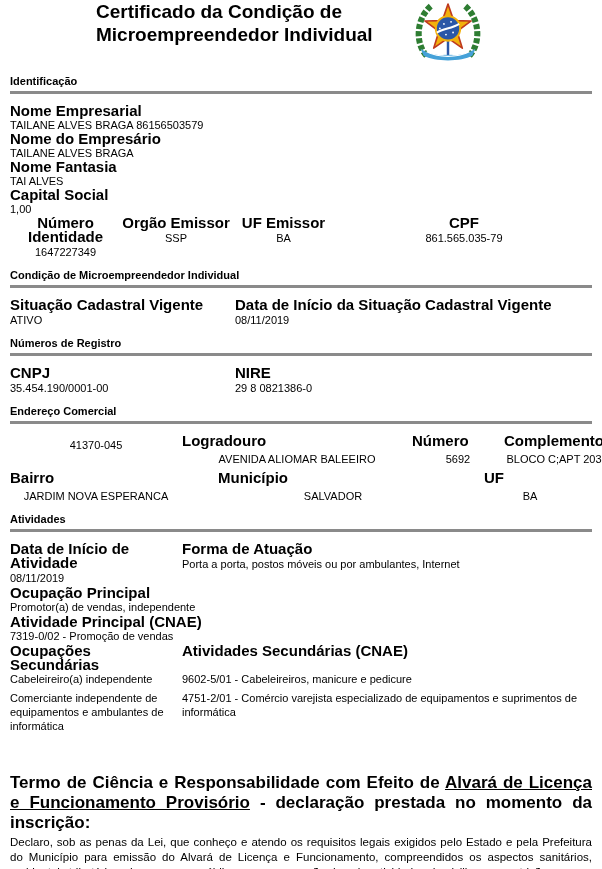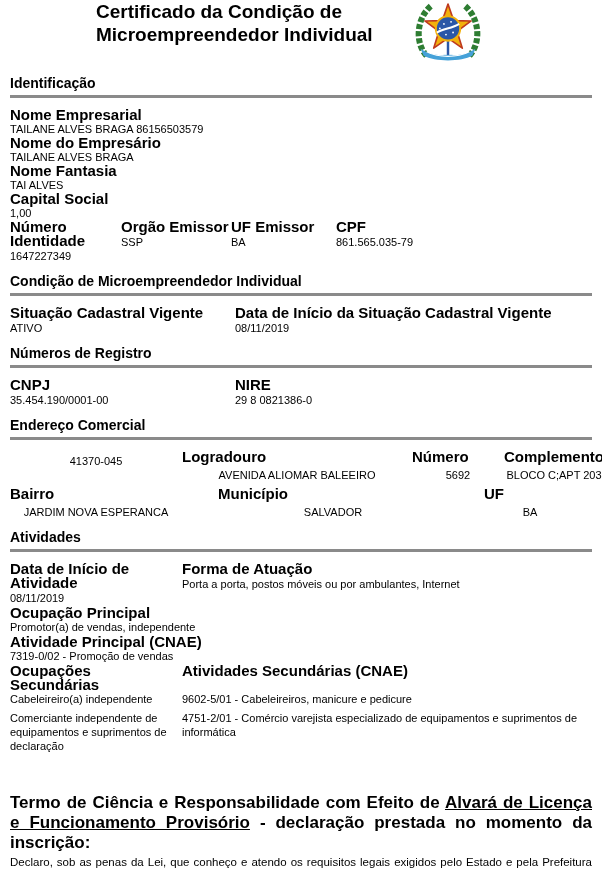--- a/index.html
+++ b/index.html
@@ -10,30 +10,30 @@
     font-family: "Liberation Sans", "DejaVu Sans", sans-serif;
   }
   .page { padding: 0 10px; }
 
   
   .header { display: flex; justify-content: center; align-items: flex-start; }
   .doc-title { font-size: 19px; font-weight: bold; line-height: 23px; max-width: 312px; }
   .arms { width: 80px; height: 67px; margin-right: 18px; margin-top: -2px; }
 
   
-  h2.section { font-size: 14px; font-weight: bold; margin-top: 10px; }
+  h2.section { font-size: 11px; font-weight: bold; margin-top: 10px; }
   .rule { height: 3px; background: #8a8a8a; margin-top: 4px; margin-bottom: 10px; }
   .first-section { margin-top: 21px; }
 
   
   .label { font-size: 15px; font-weight: bold; line-height: 14px; }
   .value { font-size: 11px; line-height: 14px; }
   .cell .value { margin-top: 1px; }
 
-  .grid-id   { display: grid; grid-template-columns: 111px 110px 105px 1fr; }
+  .grid-id   { display: grid; grid-template-columns: 111px 110px 105px 1fr; text-align: center; }
   .grid-2    { display: grid; grid-template-columns: 225px 1fr; }
   .grid-addr { display: grid; grid-template-columns: 172px 230px 92px 1fr; }
   .grid-act  { display: grid; grid-template-columns: 172px 1fr; }
   .row-gap { margin-top: 5px; gap: 36px; }
   .addr .cell .value { margin-top: 4px; text-align: center; }
   .act-block { margin-top: 1px; }
 
   
   .termo { margin-top: 19px; }
   .termo-heading { font-size: 17px; font-weight: bold; line-height: 20px; text-align: justify; margin-top: 40px; }
@@ -192,21 +192,21 @@
     <div class="value">7319-0/02 - Promoção de vendas</div>
   </div>
 
   <div class="grid-act act-block">
     <div class="label">Ocupações Secundárias</div>
     <div class="label">Atividades Secundárias (CNAE)</div>
 
     <div class="value">Cabeleireiro(a) independente</div>
     <div class="value">9602-5/01 - Cabeleireiros, manicure e pedicure</div>
 
-    <div class="value row-gap">Comerciante independente de equipamentos e suprimentos de declaração</div>
+    <div class="value row-gap">Comerciante independente de equipamentos e ambulantes de informática</div>
     <div class="value row-gap">4751-2/01 - Comércio varejista especializado de equipamentos e suprimentos de informática</div>
   </div>
 
   <div class="termo">
     <div class="termo-heading">
       <span>Termo de Ciência e Responsabilidade com Efeito de </span><span class="u">Alvará de Licença e Funcionamento Provisório</span><span> - declaração prestada no momento da inscrição:</span>
     </div>
     <p class="declaration">Declaro, sob as penas da Lei, que conheço e atendo os requisitos legais exigidos pelo Estado e pela Prefeitura do Município para emissão do Alvará de Licença e Funcionamento, compreendidos os aspectos sanitários, ambientais,tributários, de segurança pública, uso e ocupação do solo, atividades domiciliares e restrições ao uso de espaços públicos. O não-atendimento a esses requisitos acarretará o cancelamento deste Alvará de Licença e Funcionamento Provisório.</p>
 
   </div>

